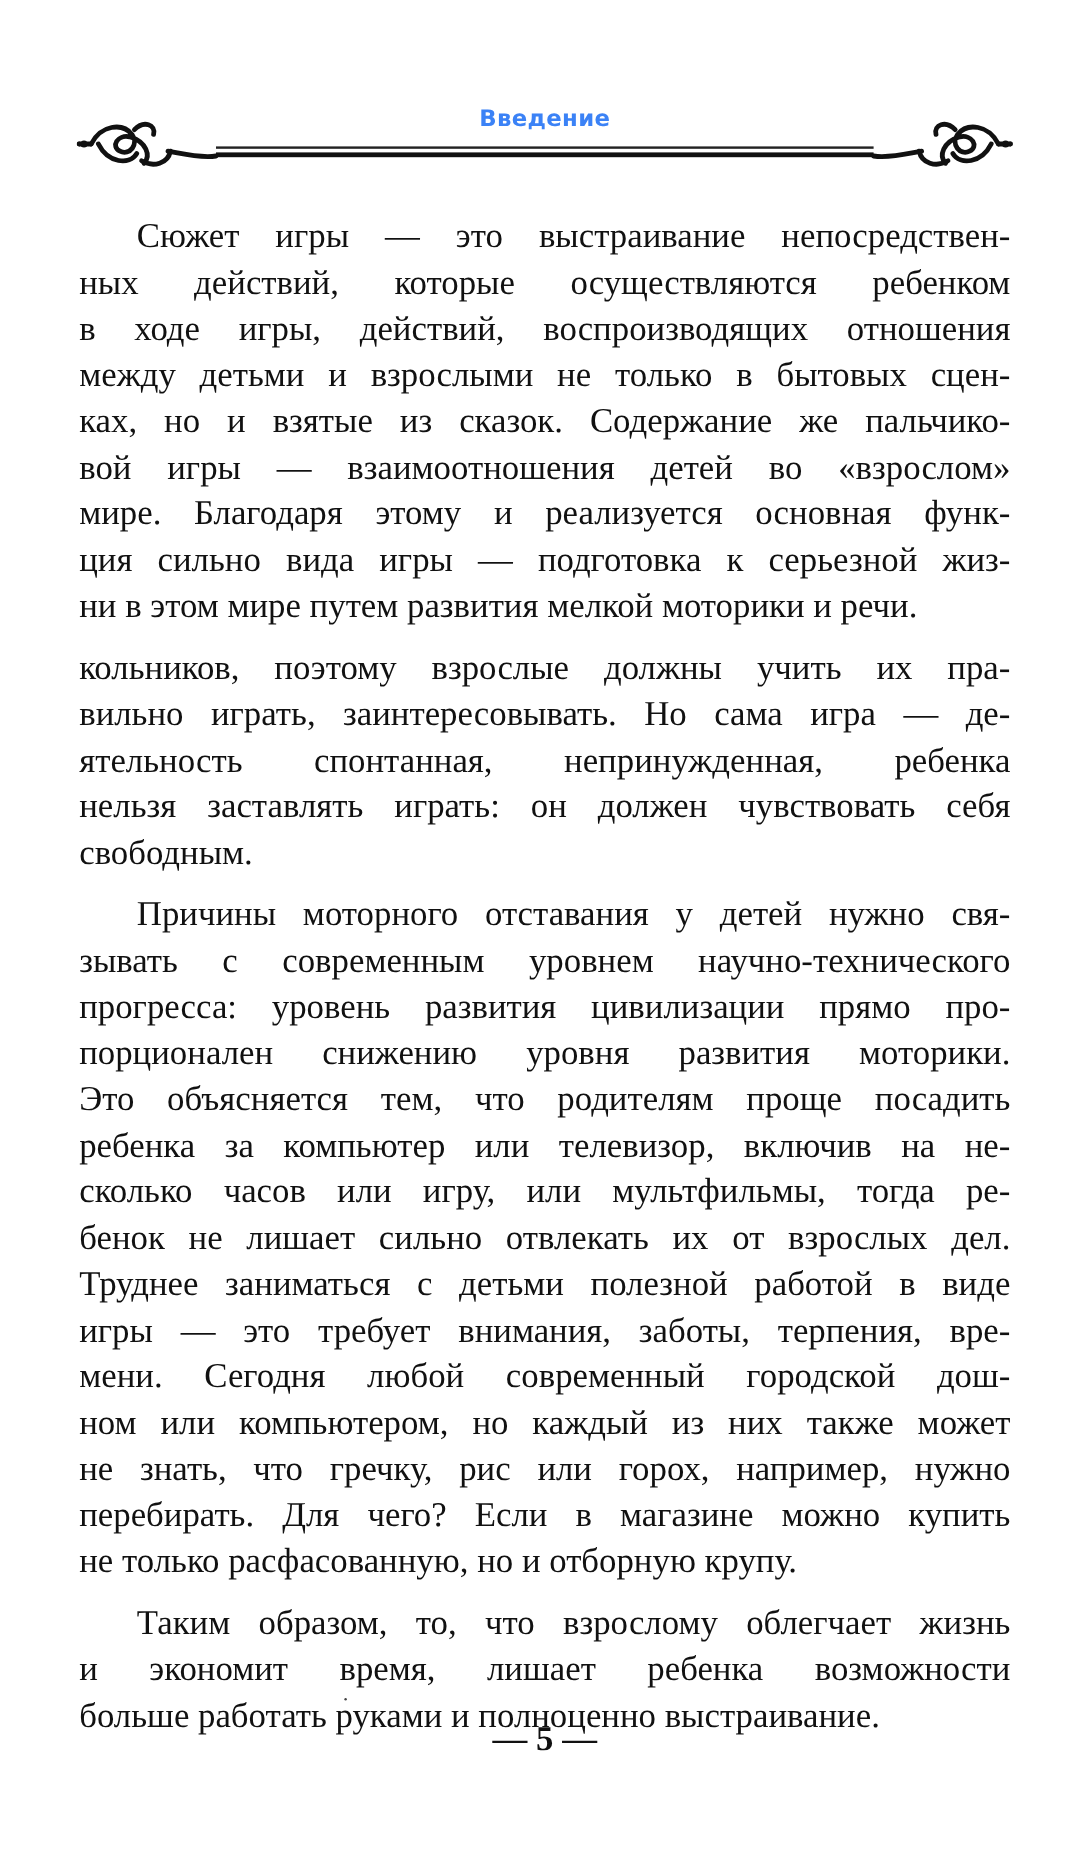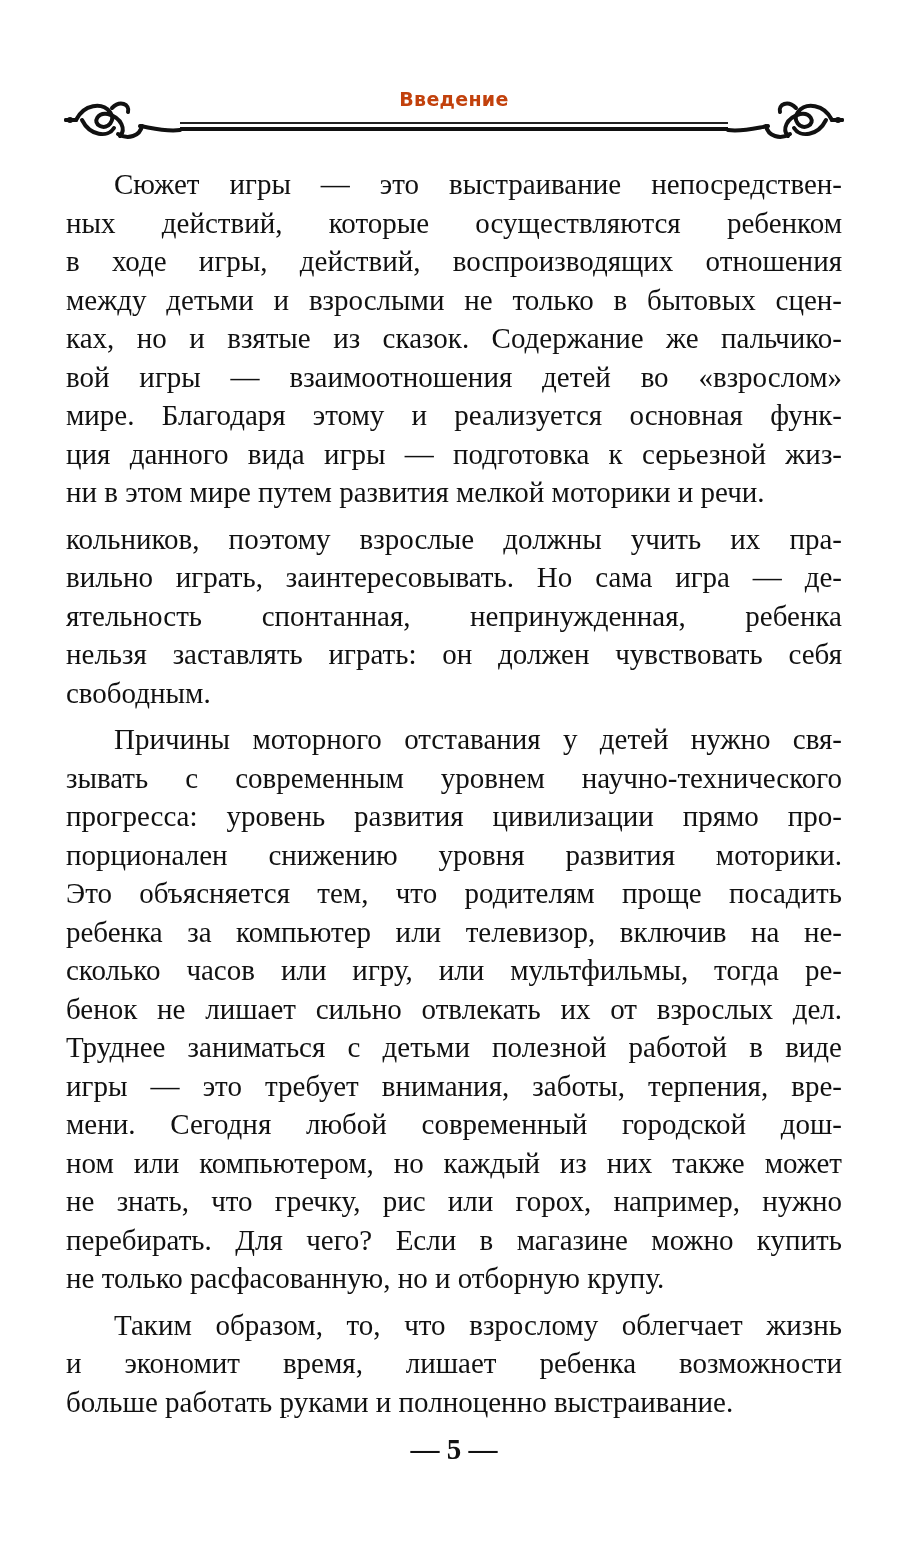--- a/index.html
+++ b/index.html
@@ -1,27 +1,27 @@
 <!DOCTYPE html>
 <html><head>
 <meta charset="utf-8">
 <style>
   html, body { margin: 0; padding: 0; background: #ffffff; }
   body { width: 908px; height: 1544px; position: relative; overflow: hidden; color: #111; }
   .header { position: absolute; left: 62px; top: 78px; width: 784px; height: 60px; }
   .header-title { position: absolute; left: 0; right: 0; top: 10px; text-align: center;
-    font-family: "DejaVu Sans", sans-serif; font-weight: bold; font-size: 19px; letter-spacing: 0.3px; color: #c2410c; }
+    font-family: "DejaVu Sans", sans-serif; font-weight: bold; font-size: 19px; letter-spacing: 0.3px; color: #3b82f6; }
   .rule-top { position: absolute; left: 118px; right: 118px; top: 44px; height: 2px; background: #222; }
   .rule-bot { position: absolute; left: 118px; right: 118px; top: 49px; height: 4px; background: #111; }
   .orn { position: absolute; top: 18px; width: 120px; height: 46px; }
   .orn.left { left: 0; }
   .orn.right { right: 0; transform: scaleX(-1); }
   .body-text { position: absolute; left: 66px; top: 165px; width: 776px;
     font-family: "Liberation Serif", serif; font-size: 29px; line-height: 38.5px; color: #111; }
-  .para { margin: 0 0 8px 0; }
+  .para { margin: 13px 0 8px 0; }
   .line { display: block; white-space: nowrap; text-align: justify; text-align-last: justify; height: 38.5px; }
   .line.last { text-align-last: left; }
   .line.indent { padding-left: 48px; }
   .page-number { position: absolute; left: 0; width: 908px; top: 1433px; text-align: center;
     font-family: "Liberation Serif", serif; font-weight: bold; font-size: 29px; color: #111; }
   .stray-dot { position: absolute; left: 287px; top: 1415px; width: 2px; height: 2px; background: #444; border-radius: 1px; }
 </style>
 </head>
 <body>
 
@@ -57,21 +57,21 @@
 
 <div class="body-text">
   <div class="para">
       <span class="line indent">Сюжет игры — это выстраивание непосредствен-</span>
       <span class="line">ных действий, которые осуществляются ребенком</span>
       <span class="line">в ходе игры, действий, воспроизводящих отношения</span>
       <span class="line">между детьми и взрослыми не только в бытовых сцен-</span>
       <span class="line">ках, но и взятые из сказок. Содержание же пальчико-</span>
       <span class="line">вой игры — взаимоотношения детей во «взрослом»</span>
       <span class="line">мире. Благодаря этому и реализуется основная функ-</span>
-      <span class="line">ция данного вида игры — подготовка к серьезной жиз-</span>
+      <span class="line">ция сильно вида игры — подготовка к серьезной жиз-</span>
       <span class="line last">ни в этом мире путем развития мелкой моторики и речи.</span>
     </div>
   <div class="para">
       <span class="line">кольников, поэтому взрослые должны учить их пра-</span>
       <span class="line">вильно играть, заинтересовывать. Но сама игра — де-</span>
       <span class="line">ятельность спонтанная, непринужденная, ребенка</span>
       <span class="line">нельзя заставлять играть: он должен чувствовать себя</span>
       <span class="line last">свободным.</span>
     </div>
   <div class="para">

